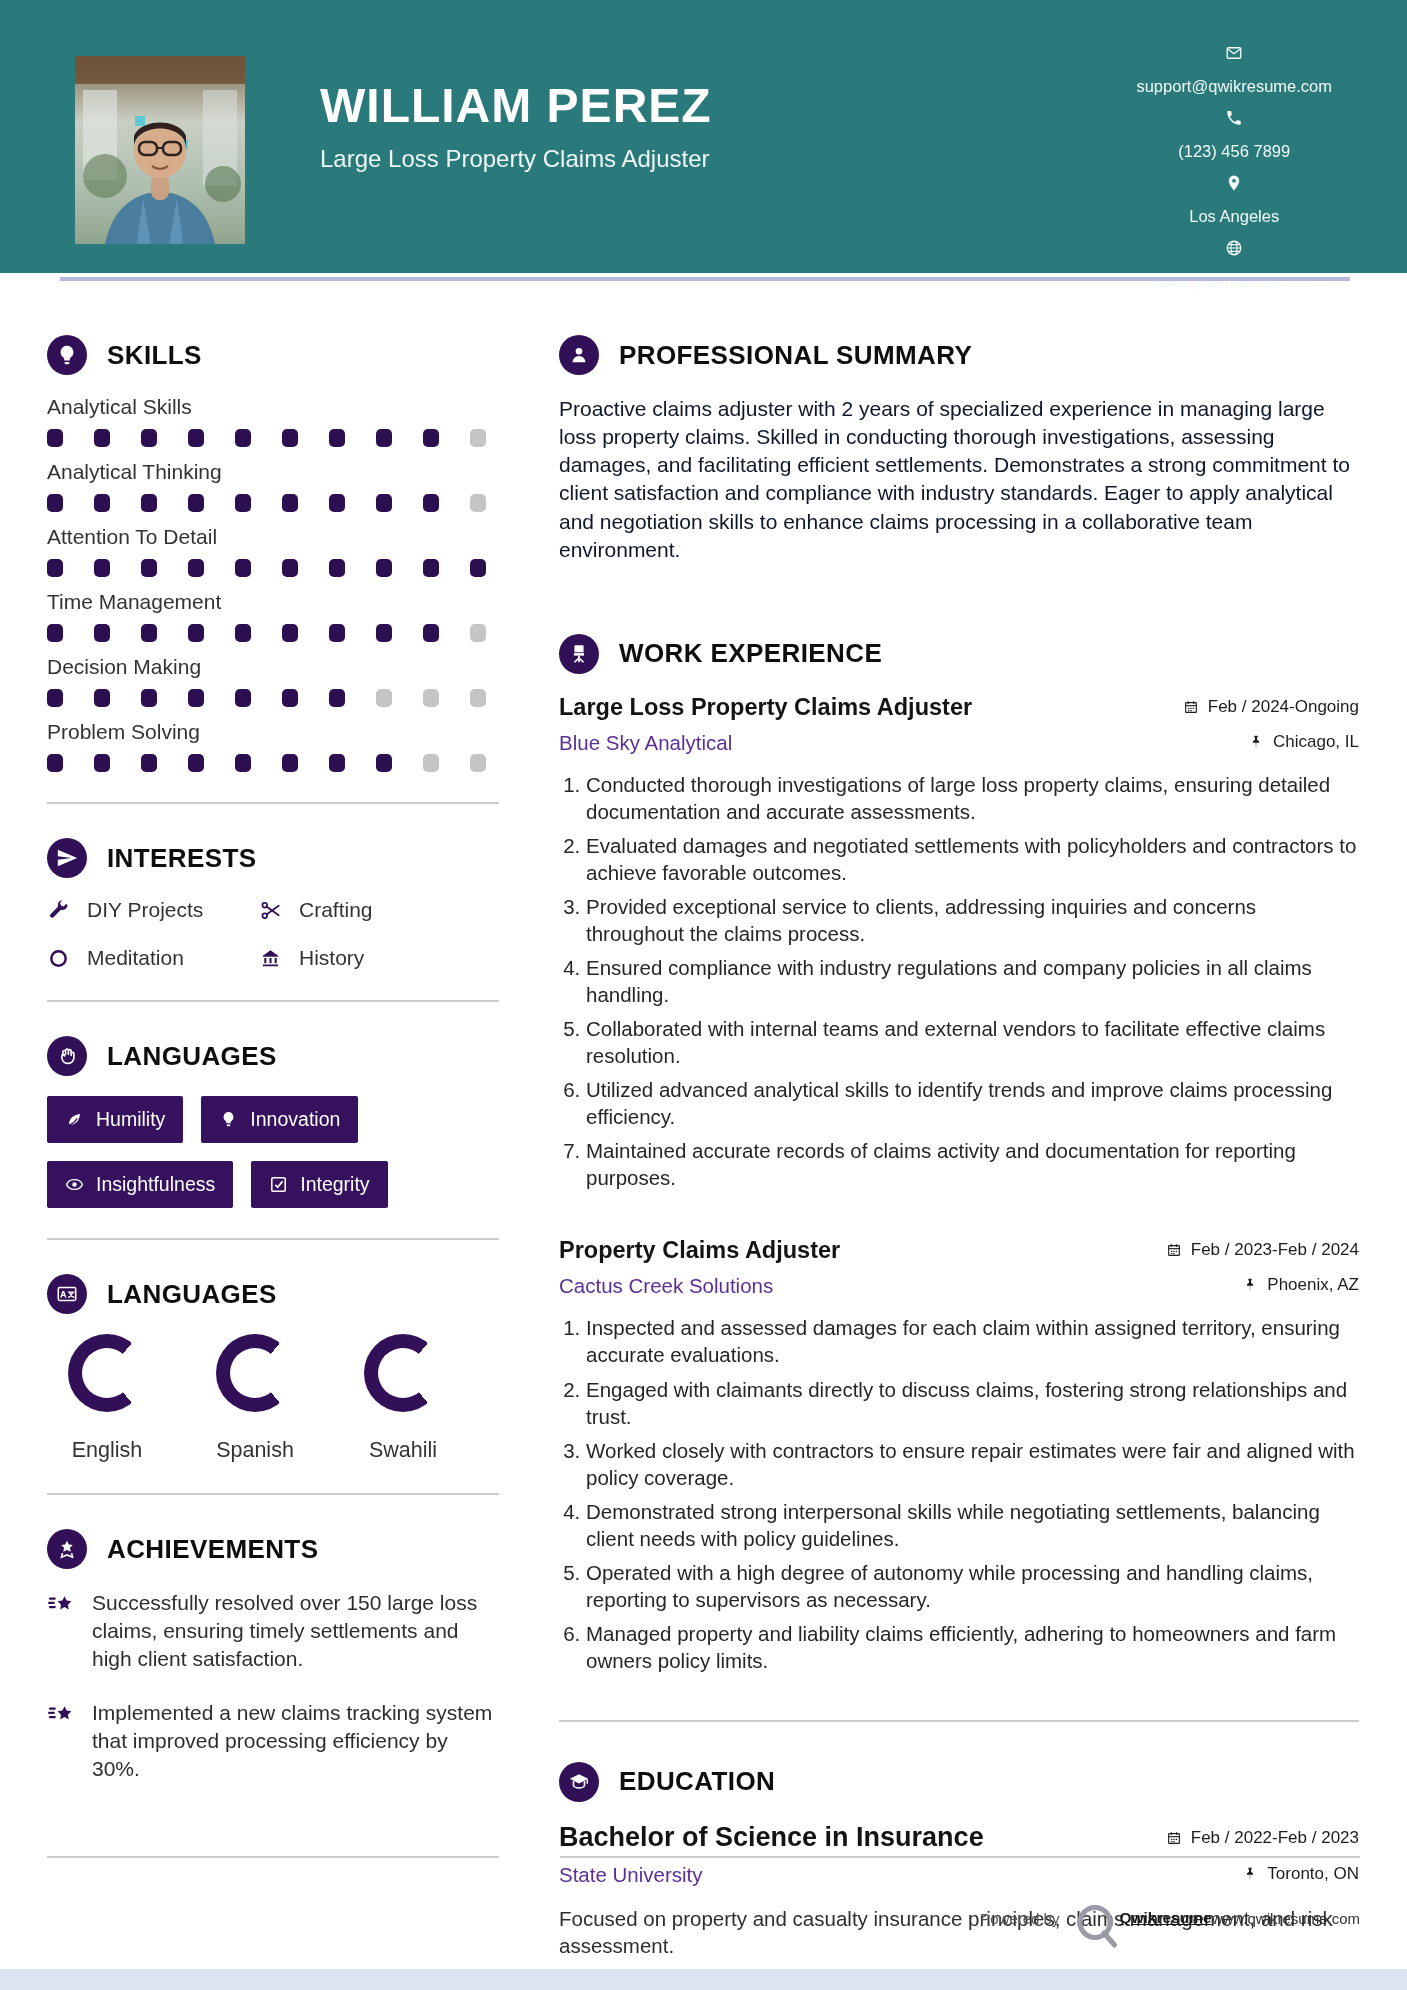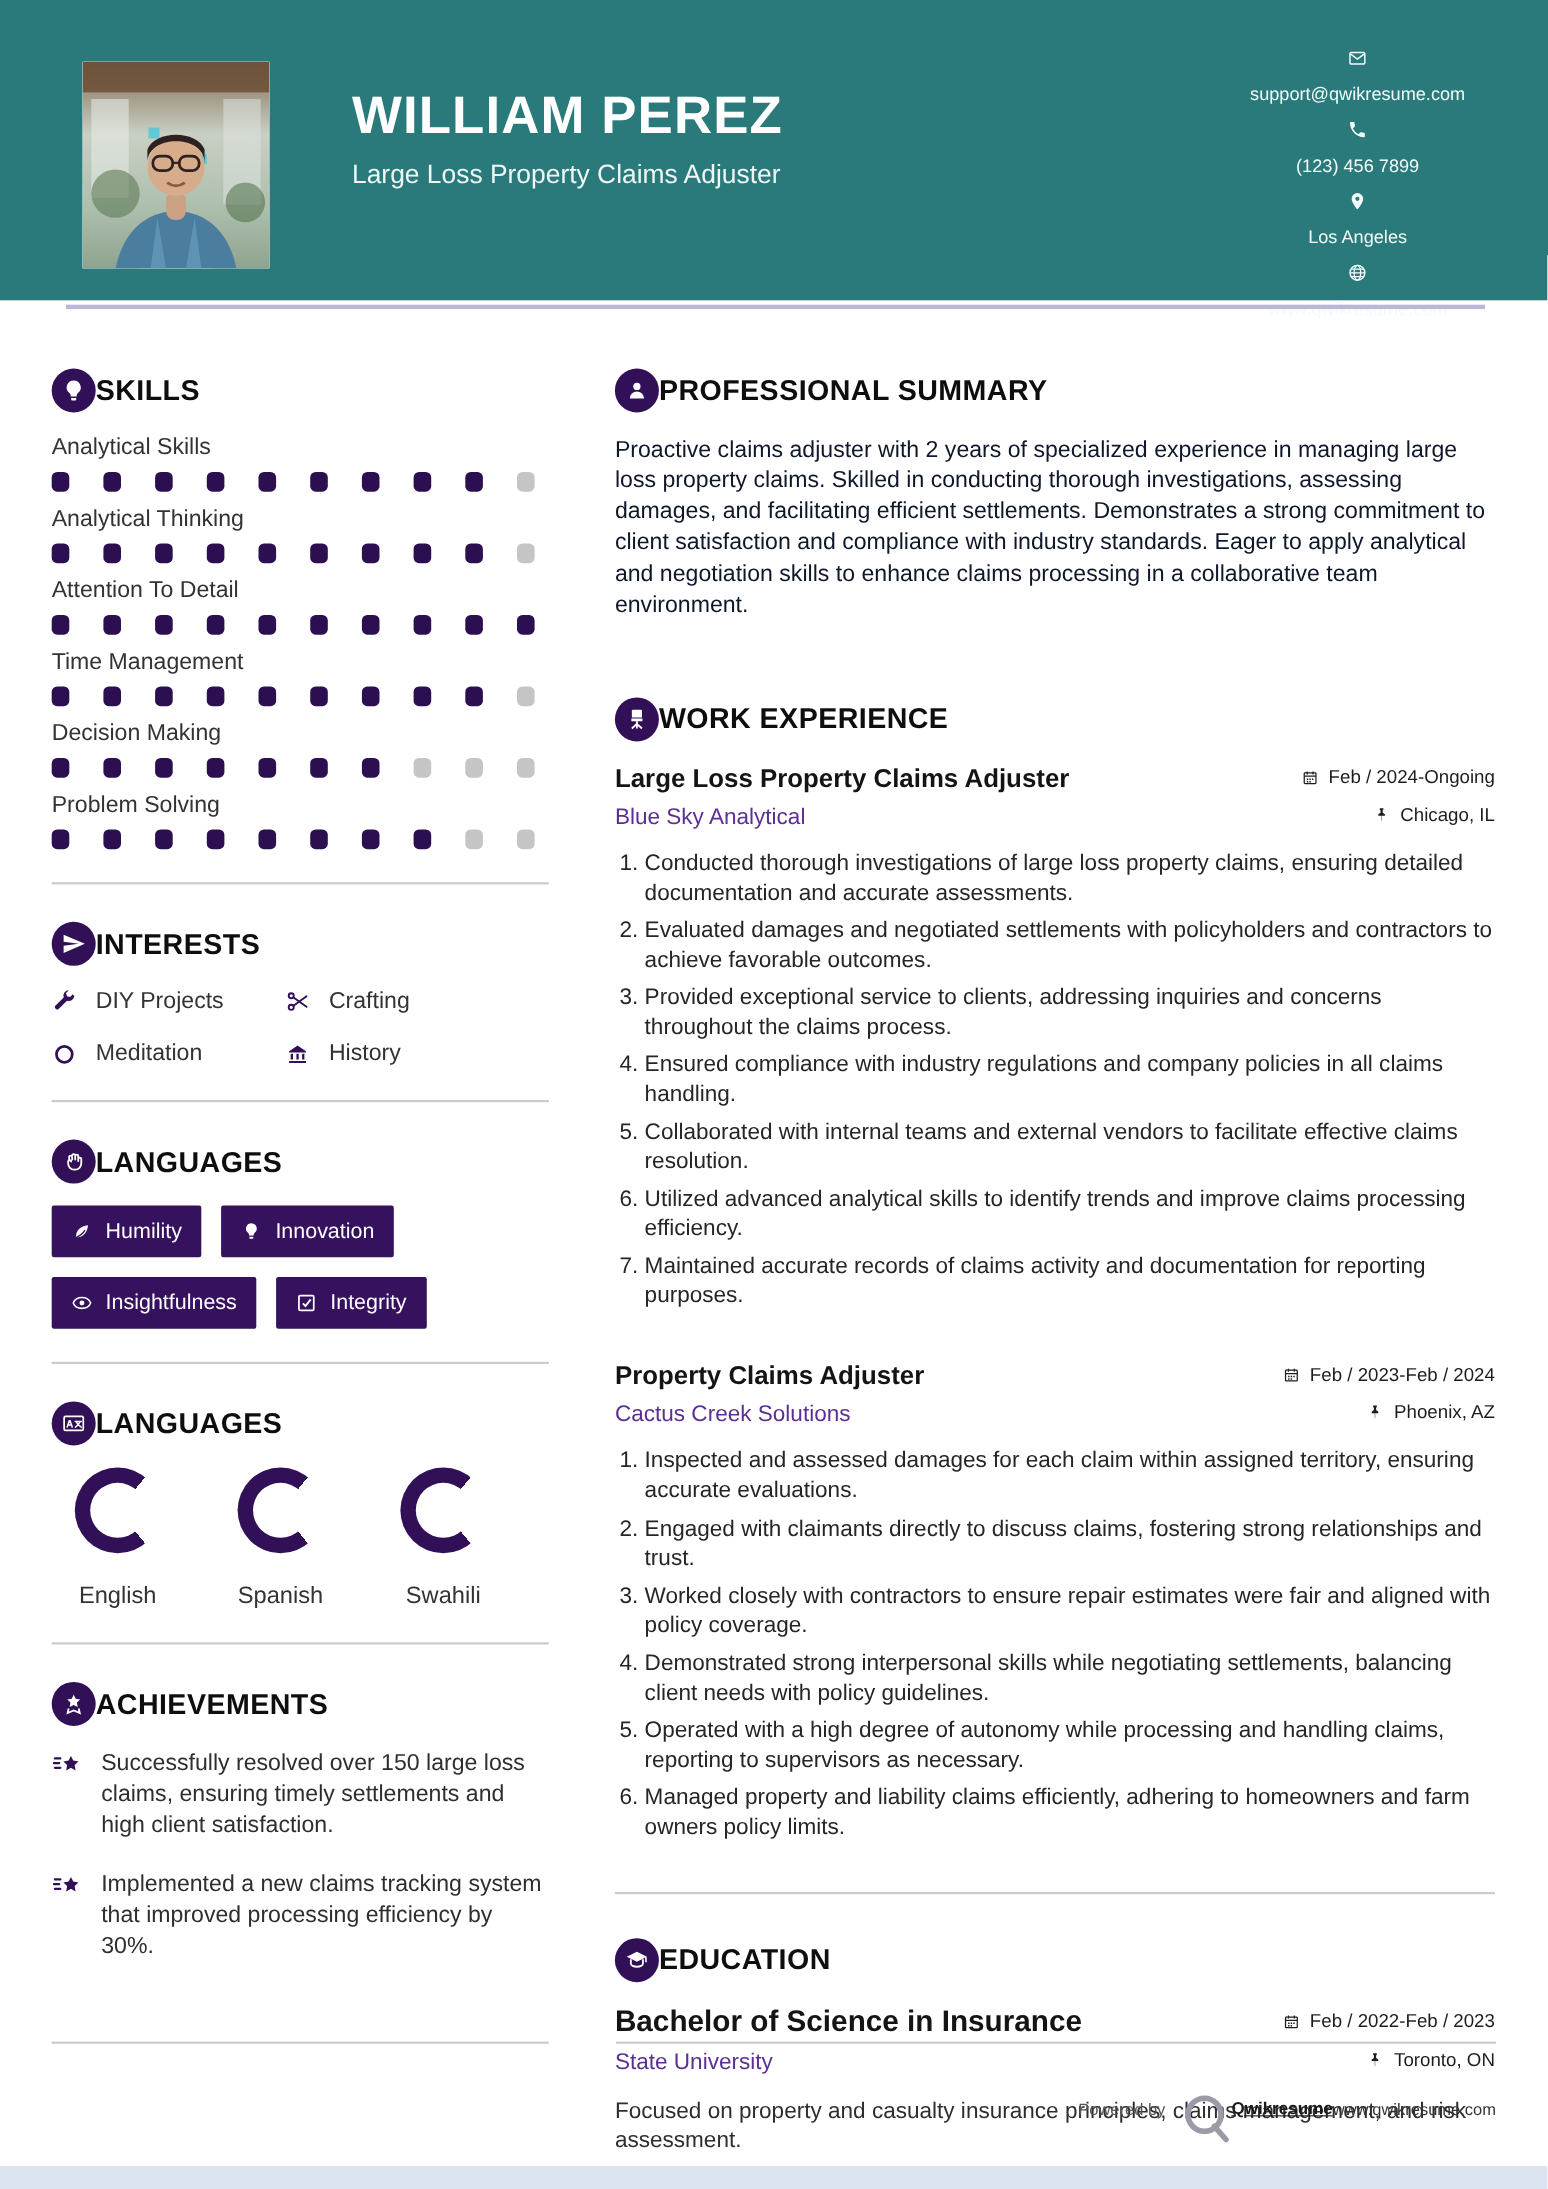--- a/index.html
+++ b/index.html
@@ -20,21 +20,21 @@
   .id-block h1 { font-size:48px; font-weight:bold; letter-spacing:1px; line-height:1.1; }
   .id-block .subtitle { margin-top:12px; font-size:24px; font-weight:normal; color:#eef7f6; }
   .contacts { position:absolute; right:75px; top:44px; display:flex; flex-direction:column; gap:13px; }
   .contact-row { display:flex; align-items:center; gap:15px; color:#f2fbfa; font-size:16.5px;flex-direction:column; }
   .contact-row .ic { width:18px; height:18px; flex:0 0 auto; display:flex; }
   .contact-row .ic svg { width:18px; height:18px; }
 
   
   .content { display:grid; grid-template-columns:452px 800px; column-gap:60px; padding:0 47px; margin-top:62px; }
 
-  .section-head { display:flex; align-items:center; margin-bottom:20px; }
+  .section-head { display:flex; align-items:center; gap:20px; margin-bottom:20px; }
   .icon-circle {
     width:40px; height:40px; border-radius:50%; background:#321057; color:#fff;
     display:flex; align-items:center; justify-content:center; flex:0 0 auto;
   }
   .icon-circle svg { width:22px; height:22px; }
   .section-head h2 { font-size:26px; font-weight:bold; color:#0e0e0e; letter-spacing:.4px; }
 
   .sep { border:none; border-top:2px solid #cbcbcb; margin:30px 0 34px; }
 
   

